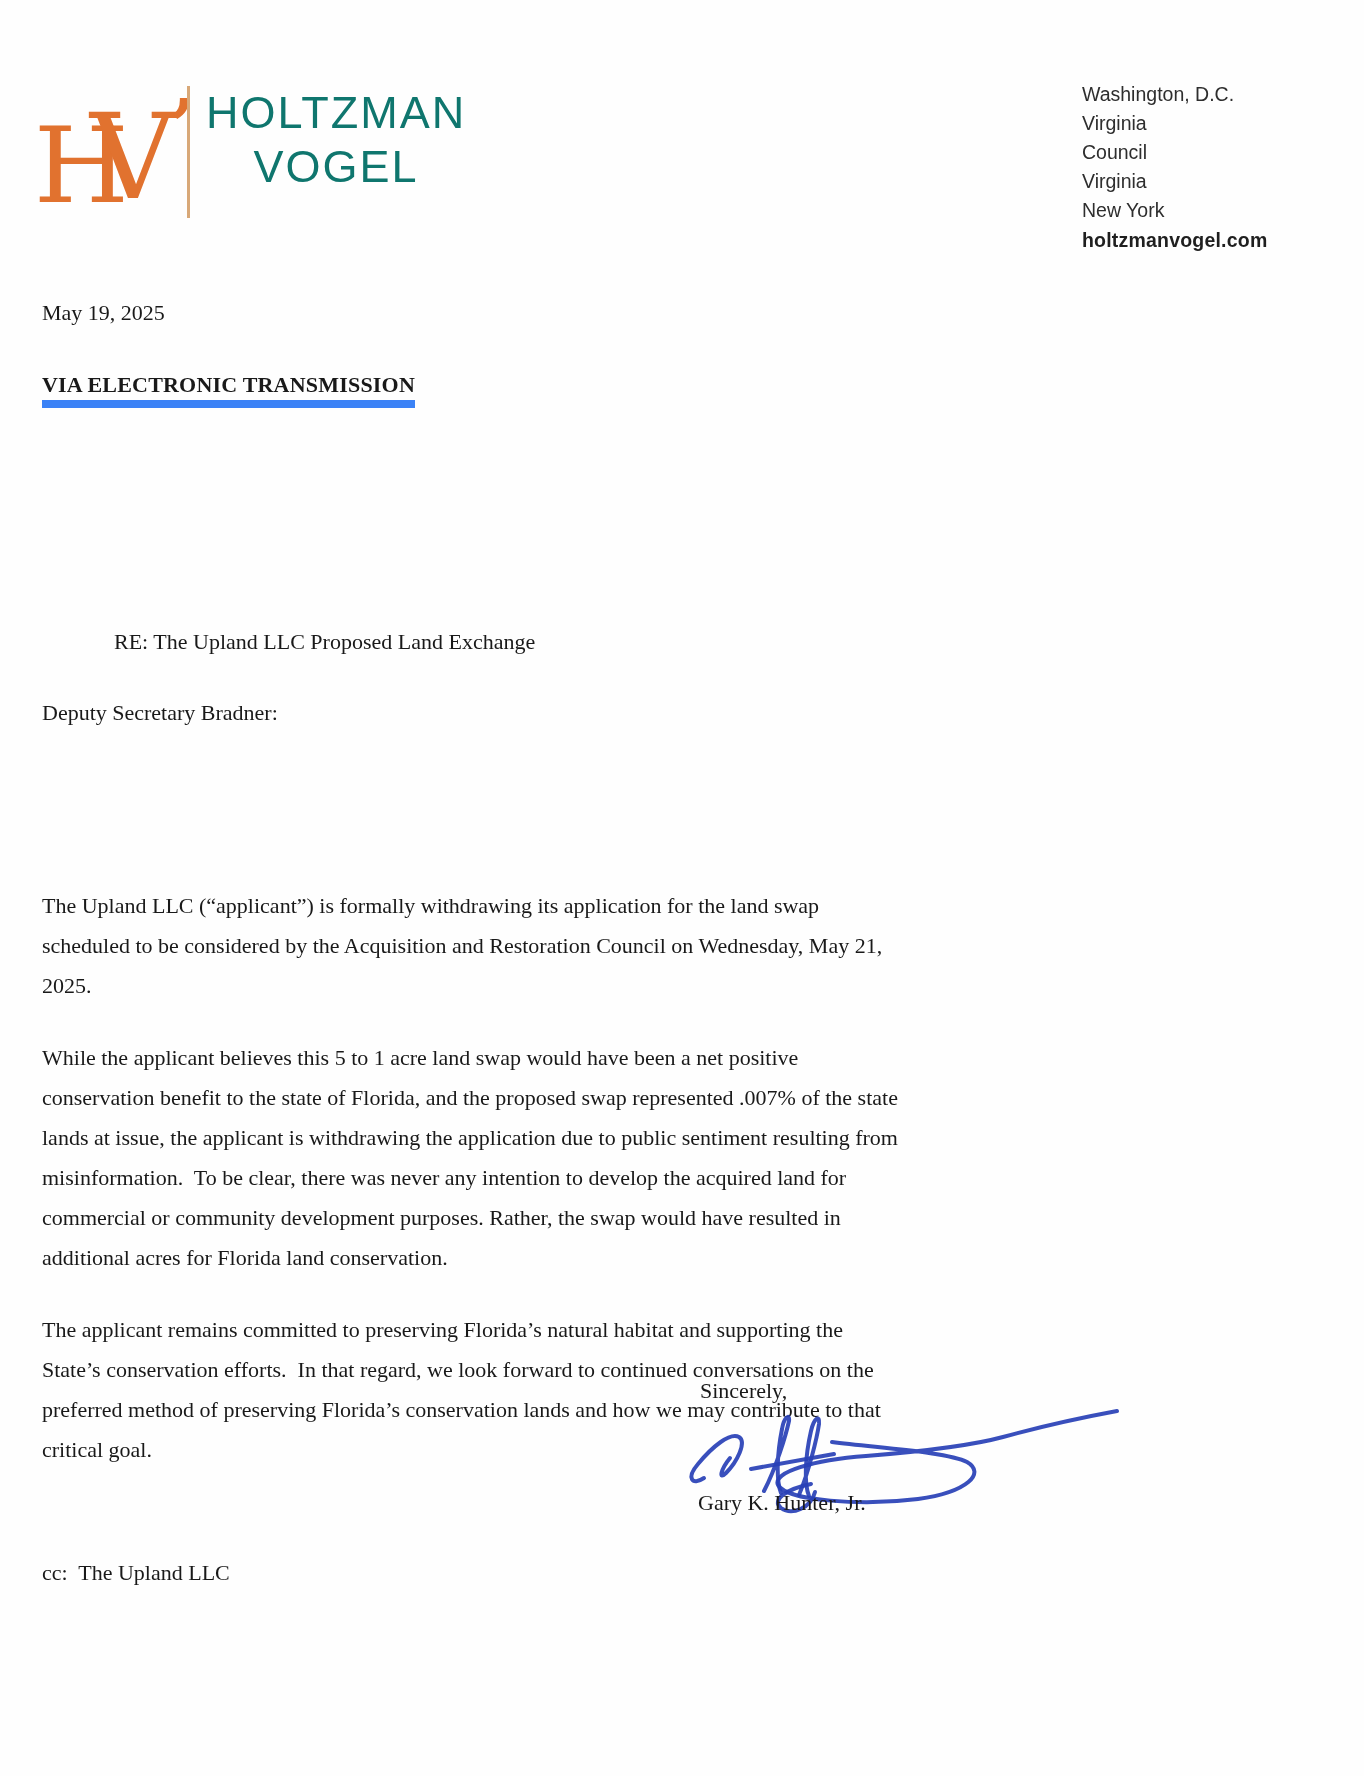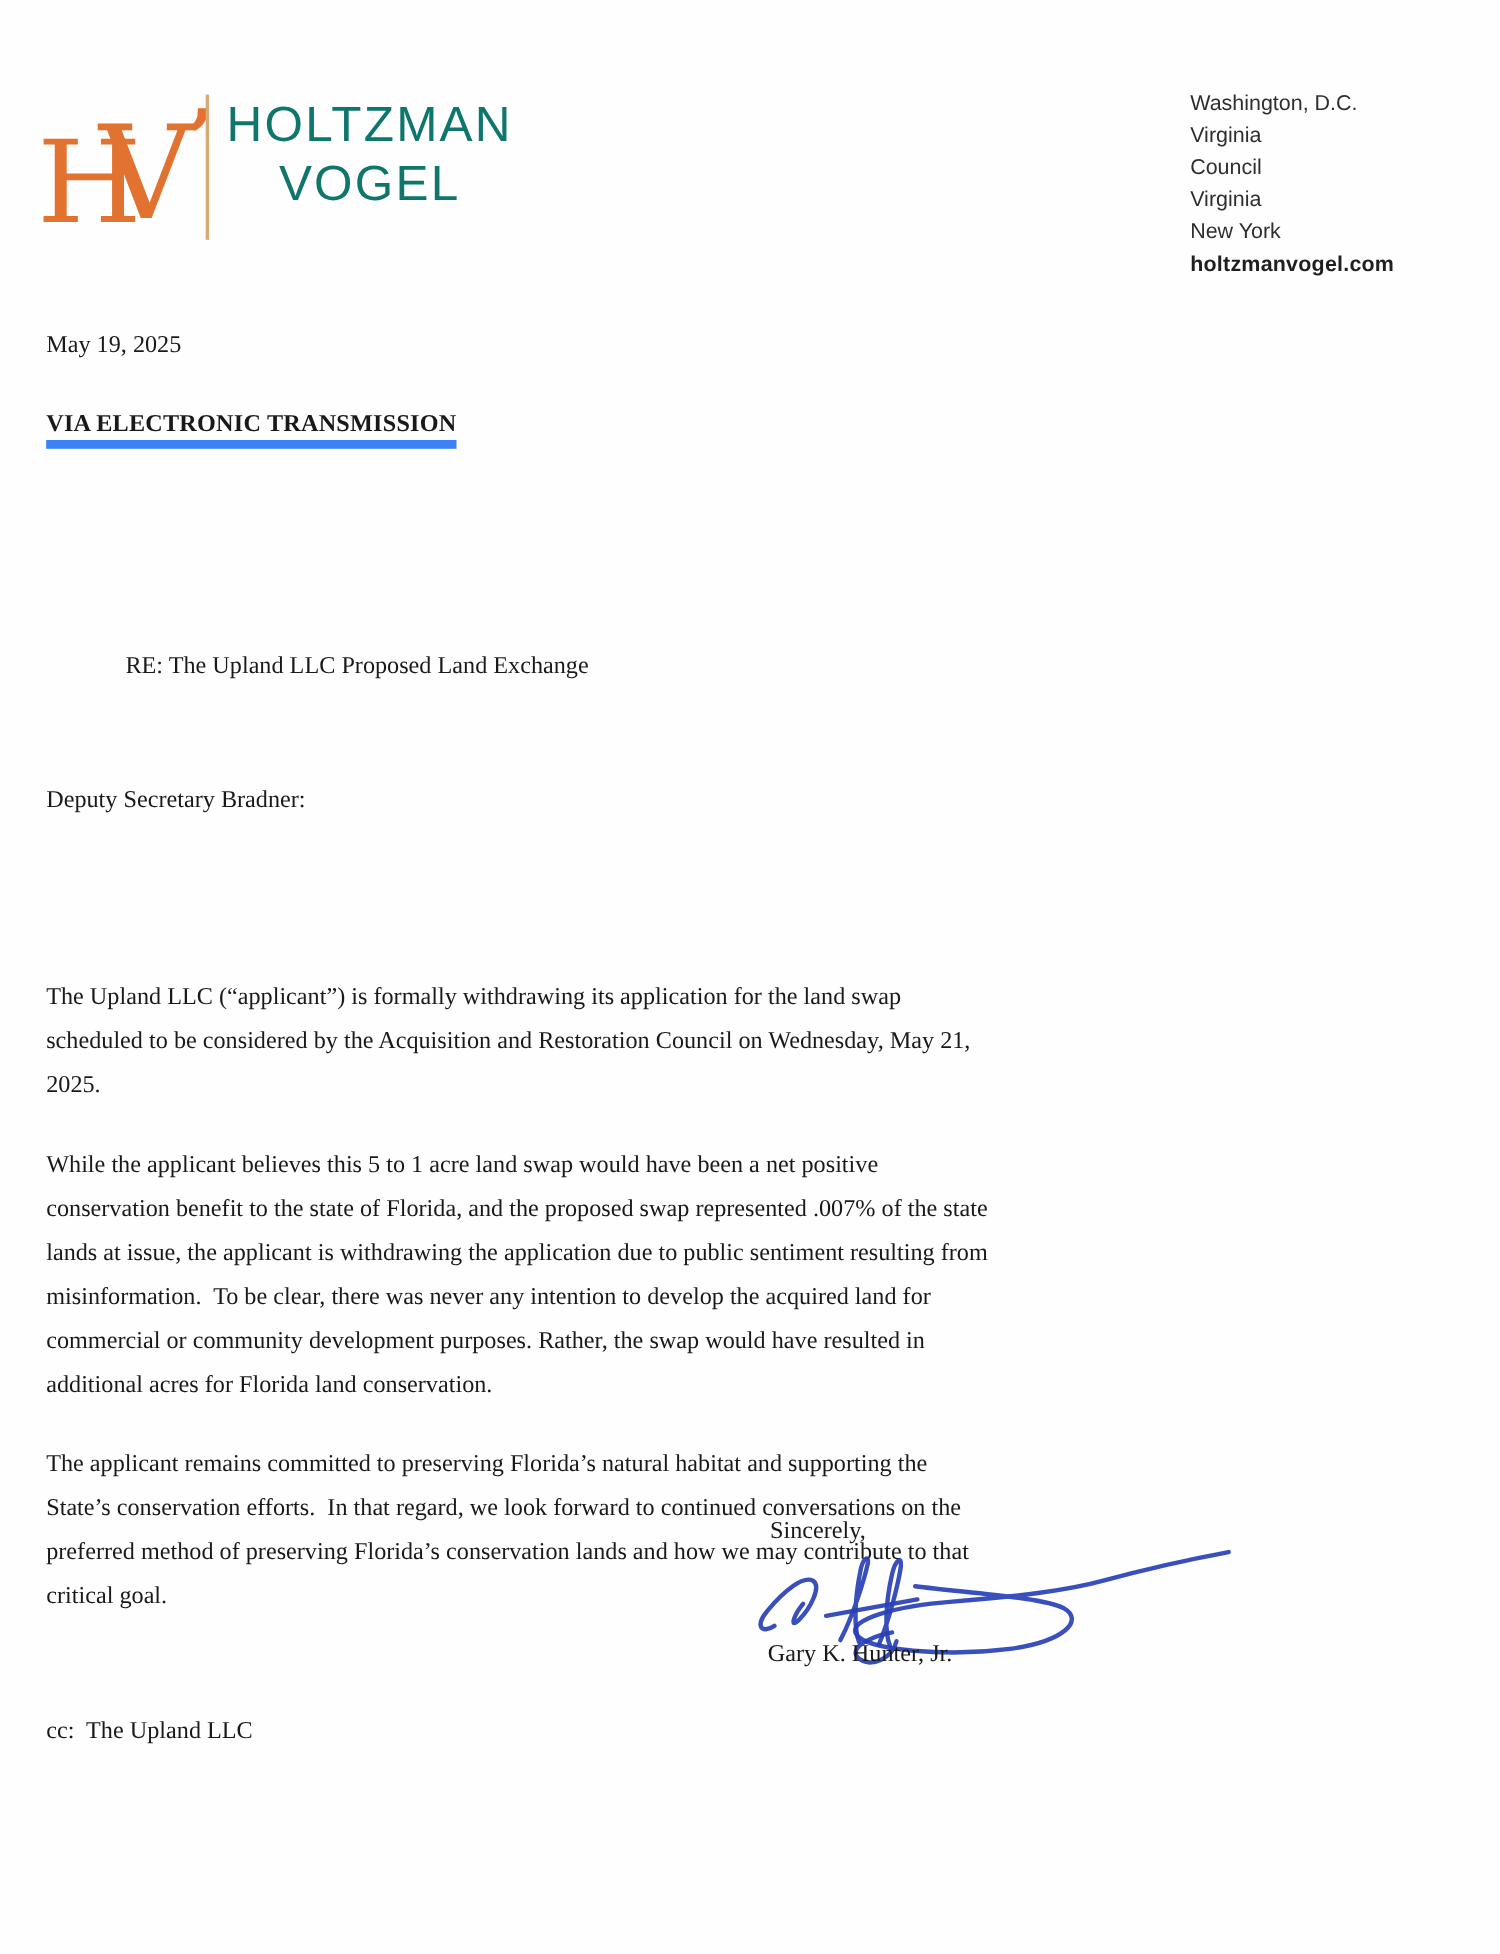--- a/index.html
+++ b/index.html
@@ -26,22 +26,22 @@
              color:#2e2e2e; }
   .offices .website { font-weight:700; color:#1f1f1f; letter-spacing:0.2px; margin-top:1px; }
 
   
   .serif { font-size:22px; white-space:pre; }
   .date-line   { position:absolute; left:42px;  top:300px; }
   .via-line    { position:absolute; left:42px;  top:372px; font-weight:700; letter-spacing:0.2px;
                  border-bottom:8px solid #3b82f6; padding-bottom:2px; }
   .recipient   { position:absolute; left:42px;  top:409px; line-height:35.5px; }
   .email-link  { color:var(--link,#34616e); text-decoration:underline; cursor:pointer; }
-  .re-line     { position:absolute; left:114px; top:592px;text-align:right; }
-  .salutation  { position:absolute; left:42px;  top:700px;margin-top:14px; }
+  .re-line     { position:absolute; left:114px; top:629px;text-align:right; }
+  .salutation  { position:absolute; left:42px;  top:700px; }
   .para        { position:absolute; left:42px;  line-height:40px; }
   .para-1 { top:766px; }
   .para-2 { top:918px; }
   .para-3 { top:1190px; }
   .closing     { position:absolute; left:700px; top:1378px; }
   .signature-wrap { position:absolute; left:618px; top:1392px; width:520px; height:140px; }
   .sig-path { stroke:var(--sig,#2840b6); stroke-width:4; fill:none;
               stroke-linecap:round; stroke-linejoin:round; opacity:0.92; }
   .signer      { position:absolute; left:698px; top:1490px;text-align:right; }
   .cc-line     { position:absolute; left:42px;  top:1560px; }

